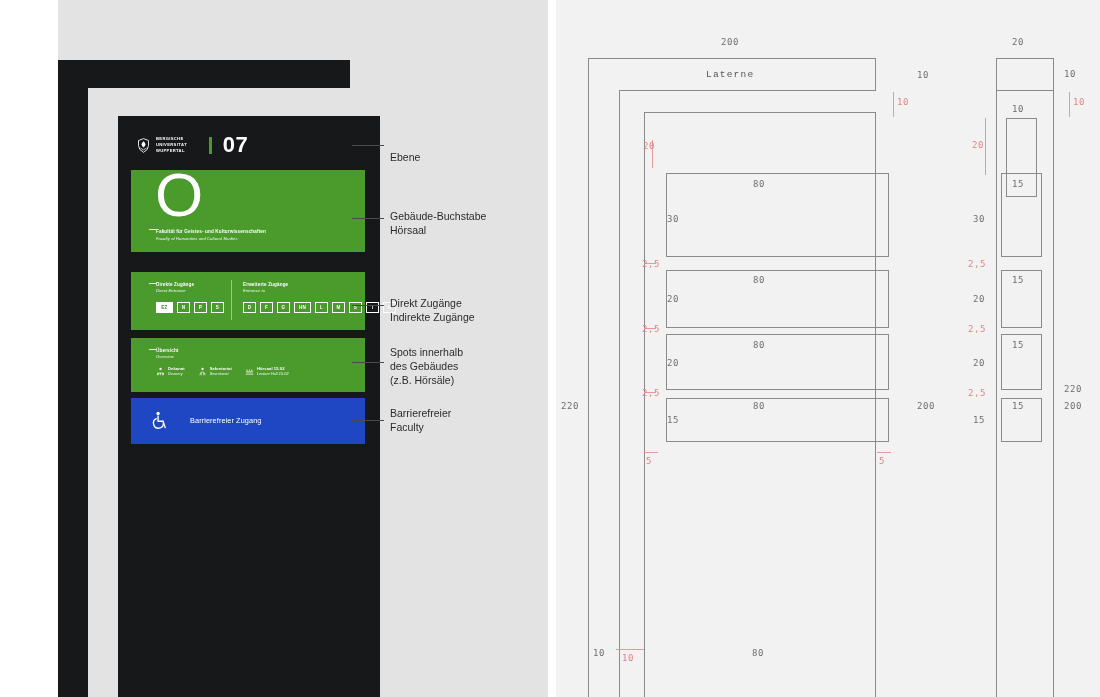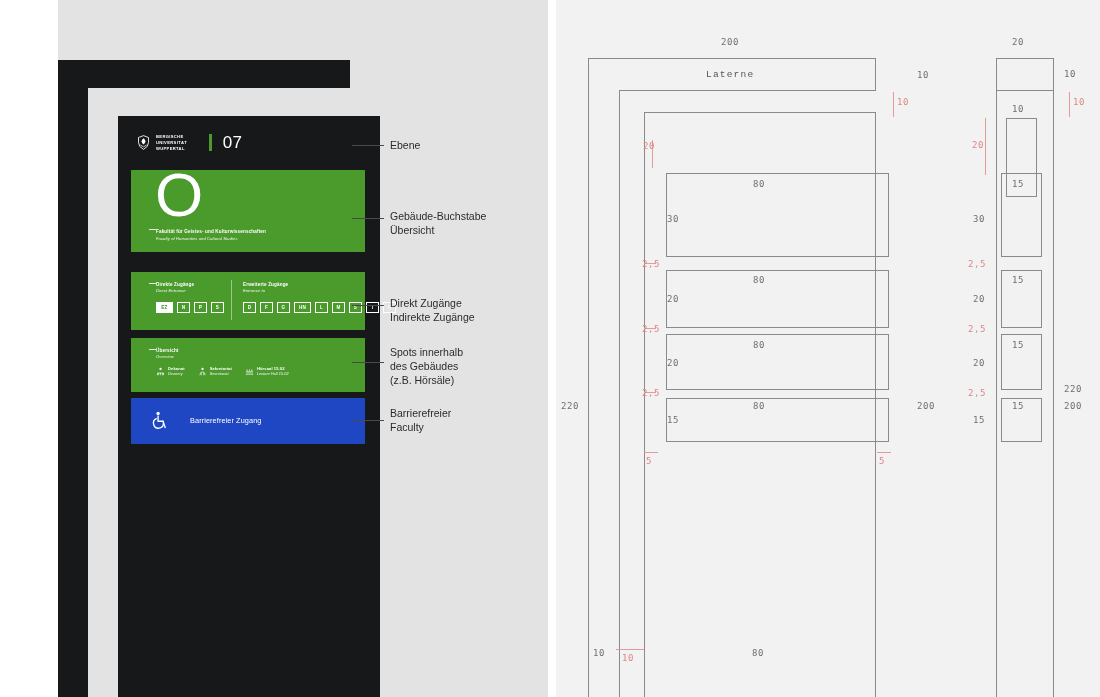--- a/index.html
+++ b/index.html
@@ -21,21 +21,21 @@
 
   
   .sign-header{position:absolute;left:118px;top:116px;width:262px;height:58px;}
   .logo-row{position:absolute;left:18px;top:18px;display:flex;align-items:center;}
   .crest{width:15px;height:15px;flex:0 0 auto;margin-right:5px;}
   .uni-name{
     color:#ffffff;font-size:4.1px;line-height:1.45;font-weight:bold;
     letter-spacing:.35px;white-space:pre-line;
   }
   .green-bar{width:2.5px;height:17px;background:#4a9a2c;margin:0 11px 0 22px;}
-  .level-num{color:#ffffff;font-size:17px;line-height:1;font-weight:400;letter-spacing:.5px;}
+  .level-num{color:#ffffff;font-size:22px;line-height:1;font-weight:700;letter-spacing:.5px;}
 
   
   .panel{position:absolute;left:131px;background:#4a9a2c;width:234px;}
   .p-letter{top:170px;height:82px;}
   .p-access{top:272px;height:58px;}
   .p-overview{top:338px;height:54px;}
   .p-barrier{top:398px;height:46px;background:#1f47c4;}
 
   .tick{position:absolute;left:18px;width:7px;height:1px;background:#ffffff;opacity:.85;}
 
@@ -211,23 +211,23 @@
         <span class="bar-label">Barrierefreier Zugang</span>
       </div>
     </div>
 
     <div class="leader" style="left:352px;top:145px;width:32px;"></div>
     <div class="leader" style="left:352px;top:218px;width:32px;"></div>
     <div class="leader" style="left:352px;top:305px;width:32px;"></div>
     <div class="leader" style="left:352px;top:362px;width:32px;"></div>
     <div class="leader" style="left:352px;top:420px;width:32px;"></div>
 
-    <div class="annot" style="left:390px;top:139px;">Ebene</div>
+    <div class="annot" style="left:390px;top:151px;">Ebene</div>
     <div class="annot" style="left:390px;top:210px;">Gebäude-Buchstabe
-Übersicht</div>
+Hörsaal</div>
     <div class="annot" style="left:390px;top:297px;">Direkt Zugänge
 Indirekte Zugänge</div>
     <div class="annot" style="left:390px;top:346px;">Spots innerhalb
 des Gebäudes
 (z.B. Hörsäle)</div>
     <div class="annot" style="left:390px;top:407px;">Barrierefreier
 Faculty</div>
   </div>
 
   <div class="right-pane">

